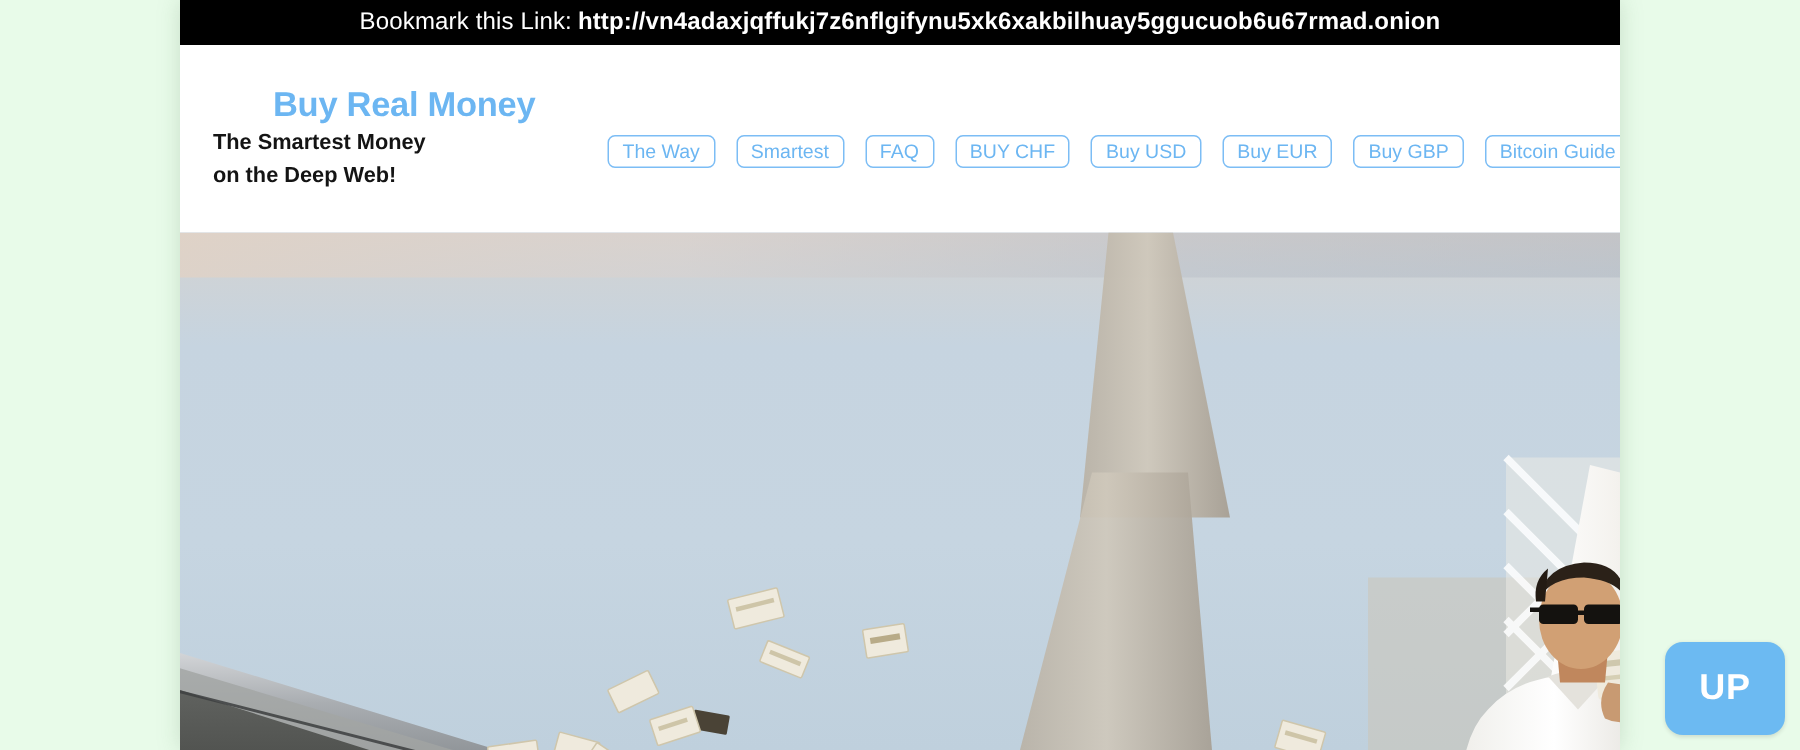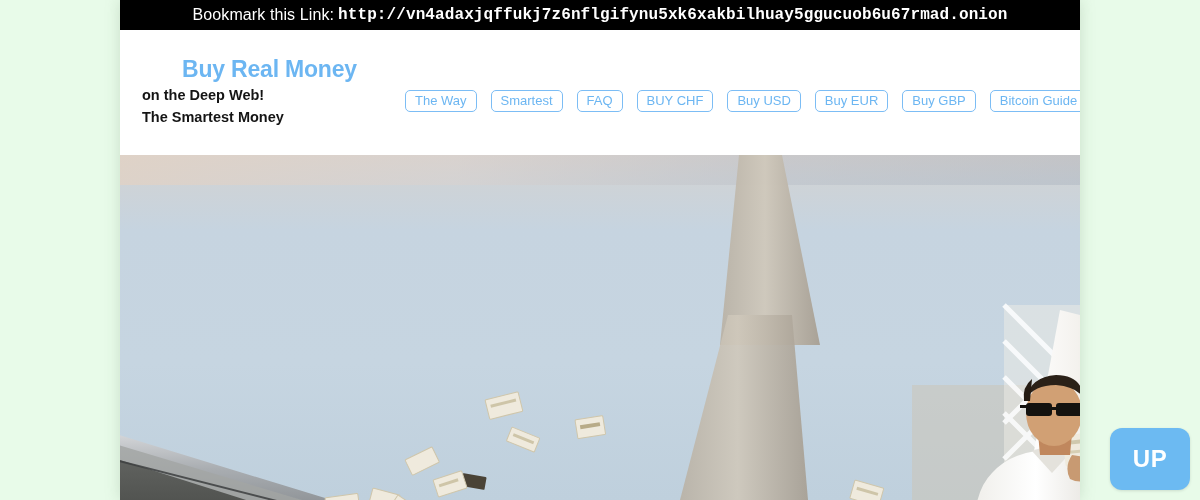--- a/index.html
+++ b/index.html
@@ -40,21 +40,21 @@
     background: #000000;
     color: #ffffff;
     display: flex;
     align-items: center;
     justify-content: center;
     font-size: 16px;
     letter-spacing: 0.1px;
     white-space: nowrap;
   }
   .bookmark-label { font-weight: 400; }
-  .bookmark-url { font-weight: bold; margin-left: 4px; font-family: Liberation Mono, monospace; }
+  .bookmark-url { font-weight: bold; margin-left: 4px; }
 
   
   .header {
     height: 125px;
     background: #ffffff;
     position: relative;
   }
 
   .brand {
     position: absolute;
@@ -143,22 +143,22 @@
   <div class="bookmark-bar">
     <span class="bookmark-label">Bookmark this Link:</span>
     <span class="bookmark-url">http://vn4adaxjqffukj7z6nflgifynu5xk6xakbilhuay5ggucuob6u67rmad.onion</span>
   </div>
 
   <div class="header">
 
     <div class="brand">
       <div class="brand-title">Buy Real Money</div>
       <div class="brand-tagline">
+        <div>The Smartest Money</div>
         <div>on the Deep Web!</div>
-        <div>The Smartest Money</div>
       </div>
     </div>
 
     <div class="nav">
       <a class="nav-btn">The Way</a>
       <a class="nav-btn">Smartest</a>
       <a class="nav-btn">FAQ</a>
       <a class="nav-btn">BUY CHF</a>
       <a class="nav-btn">Buy USD</a>
       <a class="nav-btn">Buy EUR</a>

